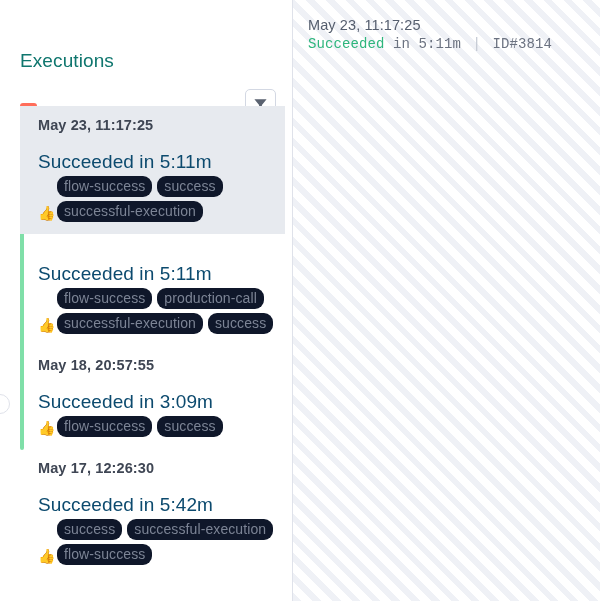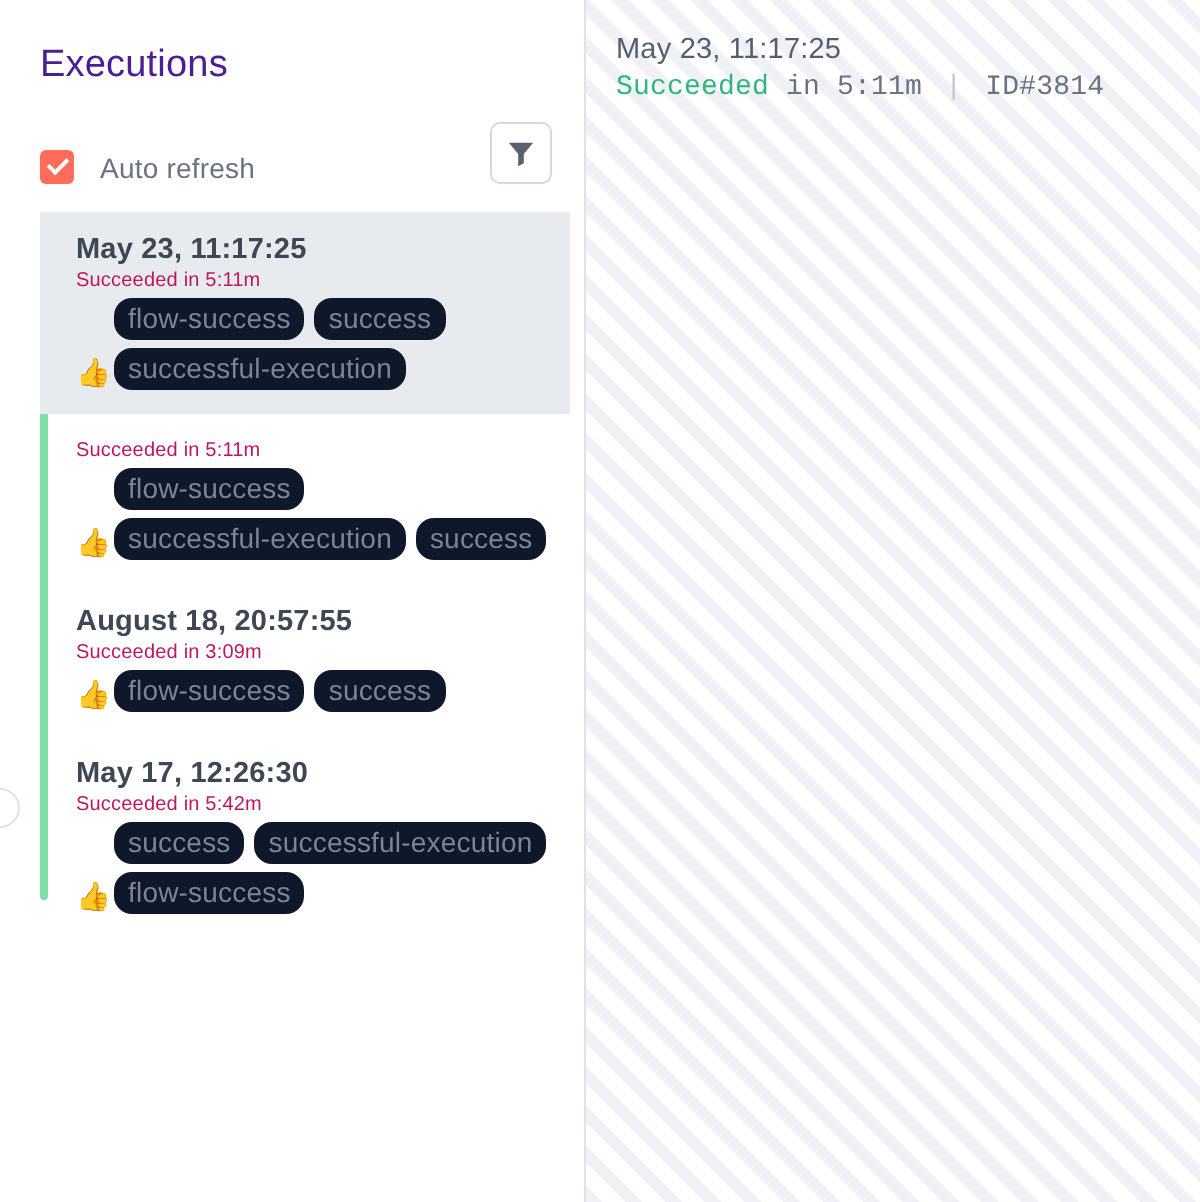--- a/index.html
+++ b/index.html
@@ -13,22 +13,22 @@
 
   
   #sidebar {
     position: relative;
     width: 293px; height: 601px;
     background: #ffffff;
     border-right: 1px solid #dfe2ea;
     flex: 0 0 293px;
   }
   #sidebar-title {
-    font-size: 19px; color: #4c1d95; font-weight: 400;
-    padding: 22px 0 0 20px; letter-spacing: .1px;
+    font-size: 19px; color: #0f766e; font-weight: 400;
+    padding: 22px 0 0 20px; letter-spacing: .1px; margin-top: 28px;
   }
   #refresh-row {
     display: flex; align-items: flex-end;
     padding: 16px 16px 0 20px; height: 48px;
   }
   .checkbox {
     width: 17px; height: 17px; border-radius: 3px;
     background: #ff6d5a; position: relative; flex: 0 0 17px;
     cursor: pointer;
   }
@@ -57,21 +57,21 @@
     position: absolute; left: 20px; top: 106px; width: 265px;
   }
   .exec-item {
     position: relative; padding: 11px 8px 12px 18px; cursor: pointer;
   }
   .exec-item.selected { background: #e7eaef; }
   .exec-time {
     font-size: 14.5px; color: #3f4654; font-weight: bold; letter-spacing: .1px;
   }
   .exec-status {
-    font-size: 10px; color: #be185d; margin-top: 2px; letter-spacing: .1px;
+    font-size: 19px; color: #0c4a6e; margin-top: 18px; letter-spacing: .1px;
   }
   .exec-tagrow { display: flex; align-items: center; margin-top: 3px; }
   .thumb { width: 19px; flex: 0 0 19px; font-size: 14px; color: #35b76a; align-self: flex-end; line-height: 1; padding-bottom: 2px;}
   .tags { display: flex; flex-wrap: wrap; gap: 4px 5px; }
   .tag {
     background: #0f172a; color: #7c8495;
     font-size: 14px; padding: 2px 7px 3px; border-radius: 9px;
     white-space: nowrap; letter-spacing: .1px;
   }
   
@@ -134,28 +134,29 @@
           </div>
         </div>
       </div>
 
       <div class="exec-item">
         <div class="exec-status">Succeeded in 5:11m</div>
         <div class="exec-tagrow">
           <div class="thumb">👍</div>
           <div class="tags">
             <span class="tag">flow-success</span>
+            <span class="tag">production-call</span>
             <span class="tag">successful-execution</span>
             <span class="tag">success</span>
           </div>
         </div>
       </div>
 
       <div class="exec-item">
-        <div class="exec-time">August 18, 20:57:55</div>
+        <div class="exec-time">May 18, 20:57:55</div>
         <div class="exec-status">Succeeded in 3:09m</div>
         <div class="exec-tagrow">
           <div class="thumb">👍</div>
           <div class="tags">
             <span class="tag">flow-success</span>
             <span class="tag">success</span>
           </div>
         </div>
       </div>
 

